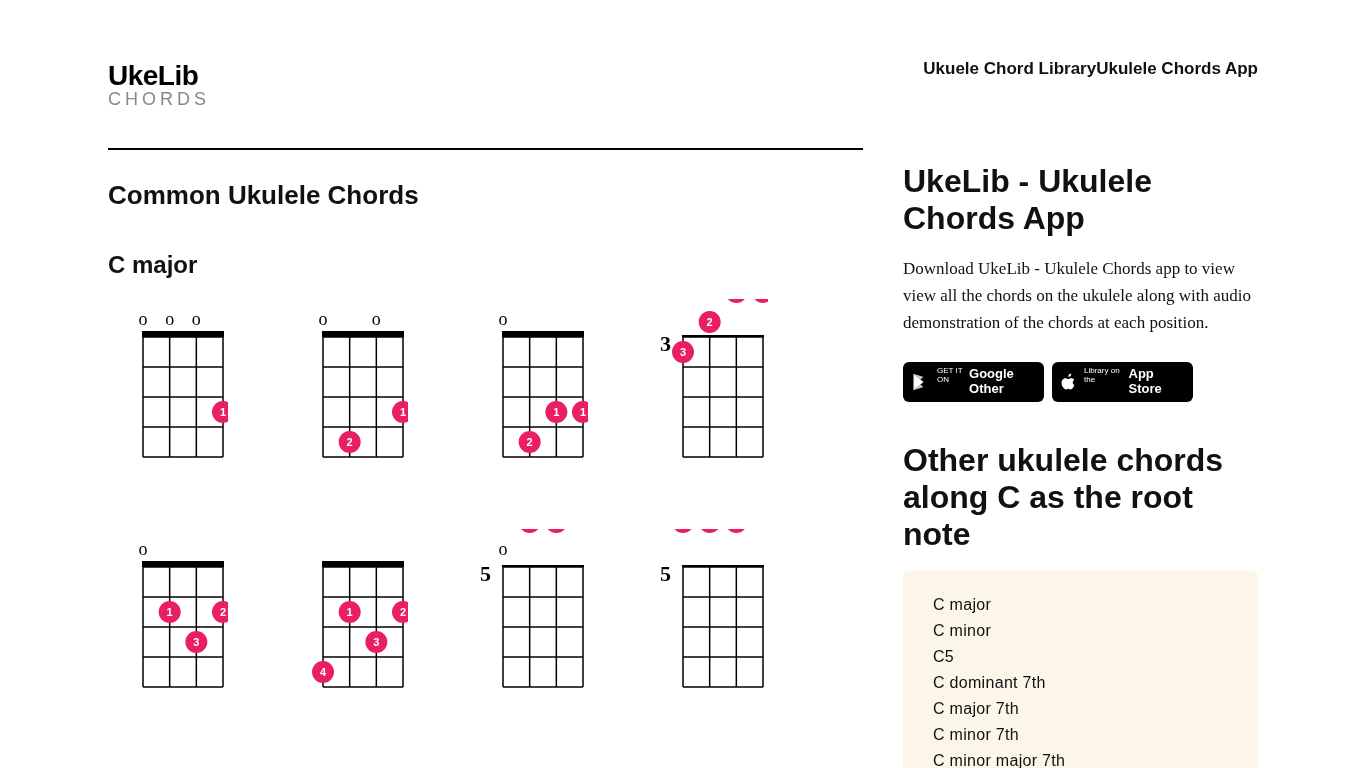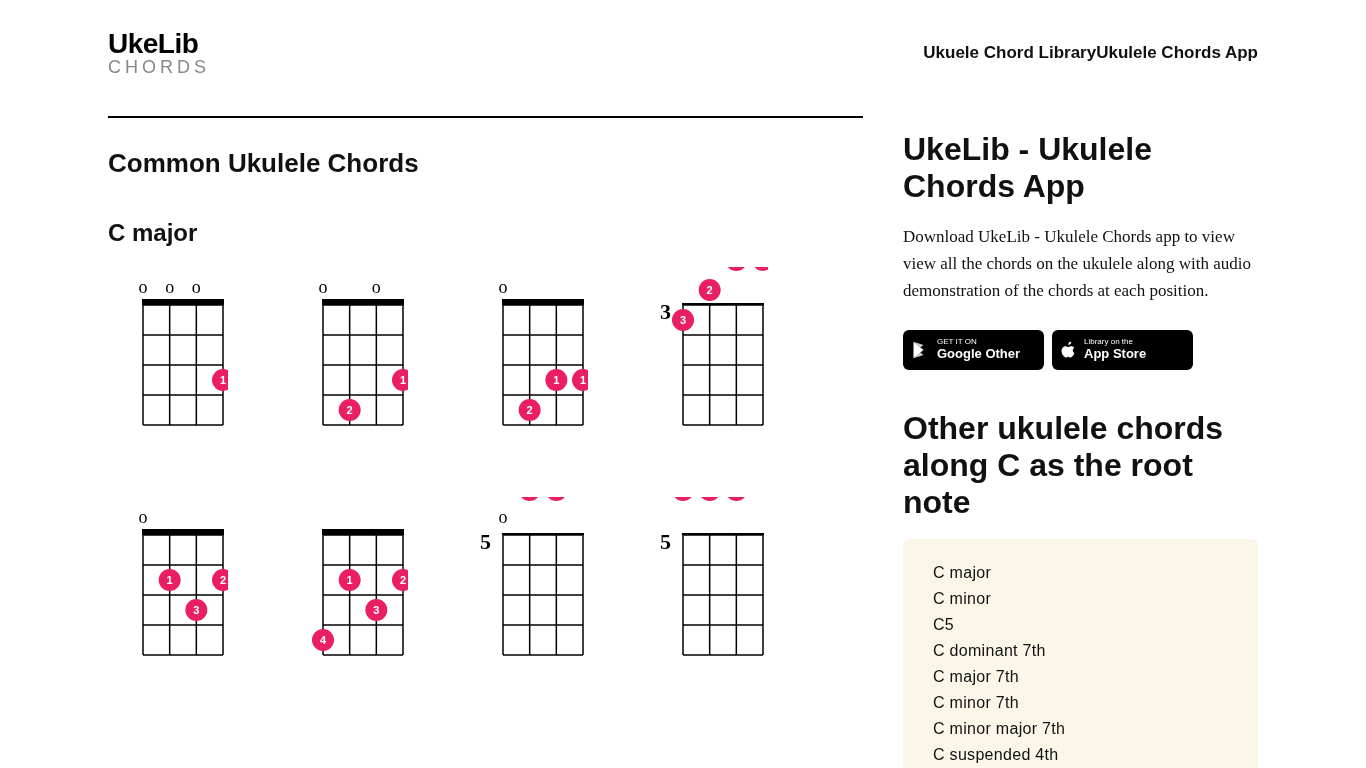--- a/index.html
+++ b/index.html
@@ -19,20 +19,21 @@
   .header {
     max-width: 1150px;
     margin: 0 auto;
     padding: 30px 20px 0 20px;
     display: flex;
     justify-content: space-between;
     align-items: center;
   }
   .logo {
     line-height: 1;
+    margin-top: 32px;
   }
   .logo-top {
     font-size: 28px;
     font-weight: 800;
     color: #000;
     letter-spacing: -0.5px;
   }
   .logo-bottom {
     font-size: 18px;
     color: #888;
@@ -109,21 +110,21 @@
     align-items: center;
     padding: 0 8px;
     cursor: pointer;
     gap: 6px;
   }
   .store-btn svg {
     flex-shrink: 0;
   }
   .store-text {
     display: flex;
-    flex-direction: column;
+    flex-direction: row;
     line-height: 1.1;
   }
   .store-small {
     font-size: 8px;
   }
   .store-big {
     font-size: 13px;
     font-weight: 600;
   }
   .chord-list-box {

